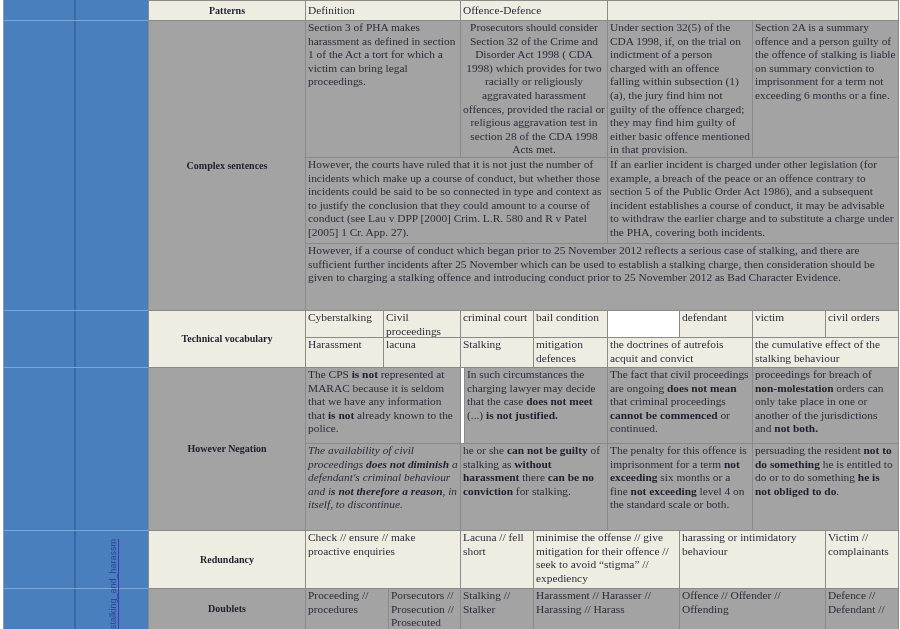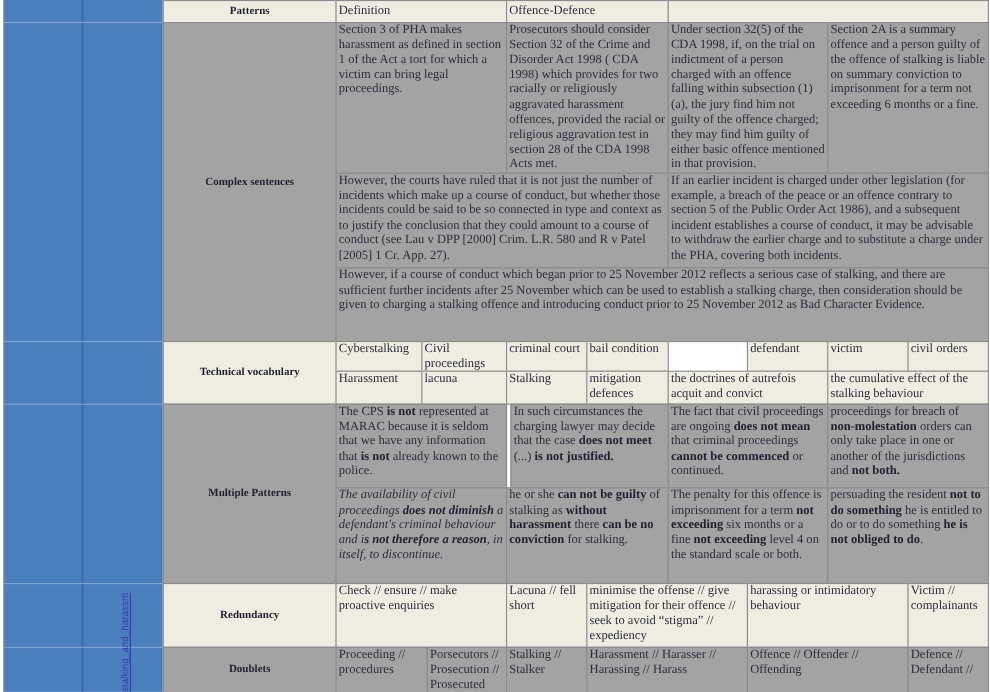--- a/index.html
+++ b/index.html
@@ -30,21 +30,21 @@
 <div class="abs blue-divider-h" style="left:4px;top:588px;width:144px;"></div>
 <div class="vtext" style="left:108px;top:536px;height:93px;">stalking_and_harassm</div>
 
 <div class="cell beige label" style="left:148px;top:0;width:158px;height:21px;">Patterns</div>
 <div class="cell beige" style="left:305px;top:0;width:156px;height:21px;line-height:18px;">Definition</div>
 <div class="cell beige" style="left:460px;top:0;width:148px;height:21px;line-height:18px;">Offence-Defence</div>
 <div class="cell beige" style="left:607px;top:0;width:292px;height:21px;"></div>
 
 <div class="cell white label" style="left:148px;top:20px;width:158px;height:291px;padding-top:0;align-items:flex-start;padding-top:138px;">Complex sentences</div>
 <div class="cell white" style="left:305px;top:20px;width:156px;height:138px;">Section 3 of PHA makes harassment as defined in section 1 of the Act a tort for which a victim can bring legal proceedings.</div>
-<div class="cell white" style="left:460px;top:20px;width:148px;height:138px;">Prosecutors should consider Section 32 of the Crime and Disorder Act 1998 ( CDA 1998) which provides for two racially or religiously aggravated harassment offences, provided the racial or religious aggravation test in section 28 of the CDA 1998 Acts met.</div>
+<div class="cell white" style="left:460px;top:20px;width:148px;height:138px;text-align:center;">Prosecutors should consider Section 32 of the Crime and Disorder Act 1998 ( CDA 1998) which provides for two racially or religiously aggravated harassment offences, provided the racial or religious aggravation test in section 28 of the CDA 1998 Acts met.</div>
 <div class="cell white" style="left:607px;top:20px;width:146px;height:138px;">Under section 32(5) of the CDA 1998, if, on the trial on indictment of a person charged with an offence falling within subsection (1)(a), the jury find him not guilty of the offence charged; they may find him guilty of either basic offence mentioned in that provision.</div>
 <div class="cell white" style="left:752px;top:20px;width:147px;height:138px;">Section 2A is a summary offence and a person guilty of the offence of stalking is liable on summary conviction to imprisonment for a term not exceeding 6 months or a fine.</div>
 <div class="cell white" style="left:305px;top:157px;width:303px;height:87px;">However, the courts have ruled that it is not just the number of incidents which make up a course of conduct, but whether those incidents could be said to be so connected in type and context as to justify the conclusion that they could amount to a course of conduct (see Lau v DPP [2000] Crim. L.R. 580 and R v Patel [2005] 1 Cr. App. 27).</div>
 <div class="cell white" style="left:607px;top:157px;width:292px;height:87px;">If an earlier incident is charged under other legislation (for example, a breach of the peace or an offence contrary to section 5 of the Public Order Act 1986), and a subsequent incident establishes a course of conduct, it may be advisable to withdraw the earlier charge and to substitute a charge under the PHA, covering both incidents.</div>
 <div class="cell white" style="left:305px;top:243px;width:594px;height:68px;">However, if a course of conduct which began prior to 25 November 2012 reflects a serious case of stalking, and there are sufficient further incidents after 25 November which can be used to establish a stalking charge, then consideration should be given to charging a stalking offence and introducing conduct prior to 25 November 2012 as Bad Character Evidence.</div>
 
 <div class="cell beige label" style="left:148px;top:310px;width:158px;height:58px;">Technical vocabulary</div>
 <div class="cell beige" style="left:305px;top:310px;width:79px;height:28px;">Cyberstalking</div>
 <div class="cell beige" style="left:383px;top:310px;width:78px;height:28px;">Civil proceedings</div>
 <div class="cell beige" style="left:460px;top:310px;width:74px;height:28px;">criminal court</div>
@@ -53,21 +53,21 @@
 <div class="cell beige" style="left:679px;top:310px;width:74px;height:28px;">defendant</div>
 <div class="cell beige" style="left:752px;top:310px;width:74px;height:28px;">victim</div>
 <div class="cell beige" style="left:825px;top:310px;width:74px;height:28px;">civil orders</div>
 <div class="cell beige" style="left:305px;top:337px;width:79px;height:31px;">Harassment</div>
 <div class="cell beige" style="left:383px;top:337px;width:78px;height:31px;">lacuna</div>
 <div class="cell beige" style="left:460px;top:337px;width:74px;height:31px;">Stalking</div>
 <div class="cell beige" style="left:533px;top:337px;width:75px;height:31px;">mitigation defences</div>
 <div class="cell beige" style="left:607px;top:337px;width:146px;height:31px;">the doctrines of autrefois acquit and convict</div>
 <div class="cell beige" style="left:752px;top:337px;width:147px;height:31px;">the cumulative effect of the stalking behaviour</div>
 
-<div class="cell white label" style="left:148px;top:367px;width:158px;height:164px;">Multiple Patterns</div>
+<div class="cell white label" style="left:148px;top:367px;width:158px;height:164px;">However Negation</div>
 <div class="cell white" style="left:305px;top:367px;width:156px;height:77px;"><span>The CPS </span><b>is not</b><span> represented at MARAC because it is seldom that we have any information that </span><b>is not</b><span> already known to the police.</span></div>
 <div class="cell white" style="left:464px;top:367px;width:148px;height:77px;"><span>In such circumstances the charging lawyer may decide that the case </span><b>does not meet</b><span> (...) </span><b>is not justified.</b></div>
 <div class="cell white" style="left:607px;top:367px;width:146px;height:77px;"><span>The fact that civil proceedings are ongoing </span><b>does not mean</b><span> that criminal proceedings </span><b>cannot be commenced</b><span> or continued.</span></div>
 <div class="cell white" style="left:752px;top:367px;width:147px;height:77px;"><span>proceedings for breach of </span><b>non-molestation</b><span> orders can only take place in one or another of the jurisdictions and </span><b>not both.</b></div>
 <div class="cell white" style="left:305px;top:443px;width:156px;height:88px;font-style:italic;"><span>The availability of civil proceedings </span><b>does not diminish</b><span> a defendant's criminal behaviour and i</span><b>s not therefore a reason</b><span>, in itself, to discontinue.</span></div>
 <div class="cell white" style="left:460px;top:443px;width:148px;height:88px;"><span>he or she </span><b>can not be guilty</b><span> of stalking as </span><b>without harassment</b><span> there </span><b>can be no conviction</b><span> for stalking.</span></div>
 <div class="cell white" style="left:607px;top:443px;width:146px;height:88px;"><span>The penalty for this offence is imprisonment for a term </span><b>not exceeding</b><span> six months or a fine </span><b>not exceeding</b><span> level 4 on the standard scale or both.</span></div>
 <div class="cell white" style="left:752px;top:443px;width:147px;height:88px;"><span>persuading the resident </span><b>not to do something</b><span> he is entitled to do or to do something </span><b>he is not obliged to do</b><span>.</span></div>
 
 <div class="cell beige label" style="left:148px;top:530px;width:158px;height:59px;">Redundancy</div>

